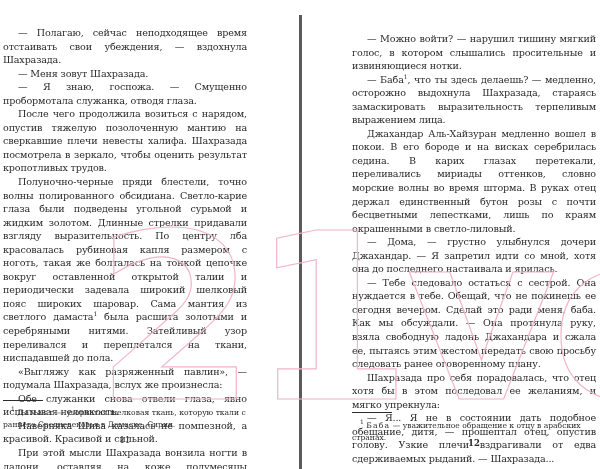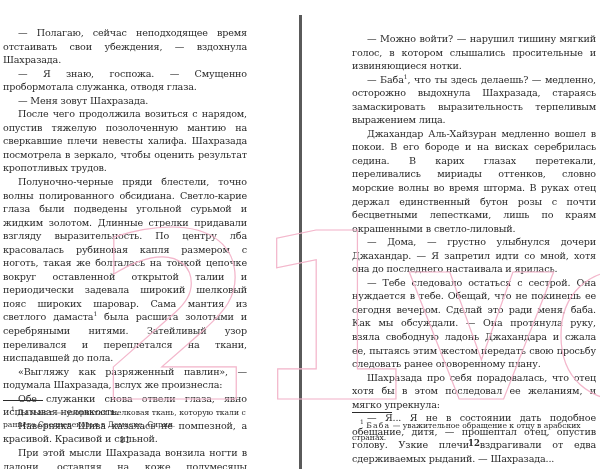--- a/index.html
+++ b/index.html
@@ -29,22 +29,22 @@
     color: transparent; -webkit-text-stroke: 1.2px #f3b6cb; pointer-events: none; white-space: nowrap;
   }
 </style>
 </head>
 <body>
 
 <div class="spread">
 
   <div class="page left text">
     <p>— Полагаю, сейчас неподходящее время отстаивать свои убеждения, — вздохнула Шахразада.</p>
+    <p>— Меня зовут Шахразада.</p>
     <p>— Я знаю, госпожа. — Смущенно пробормотала служанка, отводя глаза.</p>
-    <p>— Меня зовут Шахразада.</p>
     <p>После чего продолжила возиться с нарядом, опустив тяжелую позолоченную мантию на сверкавшие плечи невесты халифа. Шахразада посмотрела в зеркало, чтобы оценить результат кропотливых трудов.</p>
     <p><span>Полуночно-черные пряди блестели, точно волны полированного обсидиана. Светло-карие глаза были подведены угольной сурьмой и жидким золотом. Длинные стрелки придавали взгляду выразительность. По центру лба красовалась рубиновая капля размером с ноготь, такая же болталась на тонкой цепочке вокруг оставленной открытой талии и периодически задевала широкий шелковый пояс широких шаровар. Сама мантия из светлого дамаста</span><sup class="fn">1</sup><span> была расшита золотыми и серебряными нитями. Затейливый узор переливался и переплетался на ткани, ниспадавшей до пола.</span></p>
     <p>«Выгляжу как разряженный павлин», — подумала Шахразада, вслух же произнесла:</p>
     <p>Обе служанки снова отвели глаза, явно испытывая неловкость.</p>
     <p>Наверняка Шива казалась не помпезной, а красивой. Красивой и сильной.</p>
     <p>При этой мысли Шахразада вонзила ногти в ладони, оставляя на коже полумесяцы железной решимости. Лицо превратилось в бесстрастную маску.</p>
 
   </div>
   <div class="rule" style="left:3px; top:385px;"></div>
   <div class="footnote" style="left:3px; top:392px; width:244px;"><sup class="fn">1</sup> <span class="term">Дамаст</span><span> — узорчатая шелковая ткань, которую ткали с раннего Средневековья в Дамаске, Сирия.</span></div>

